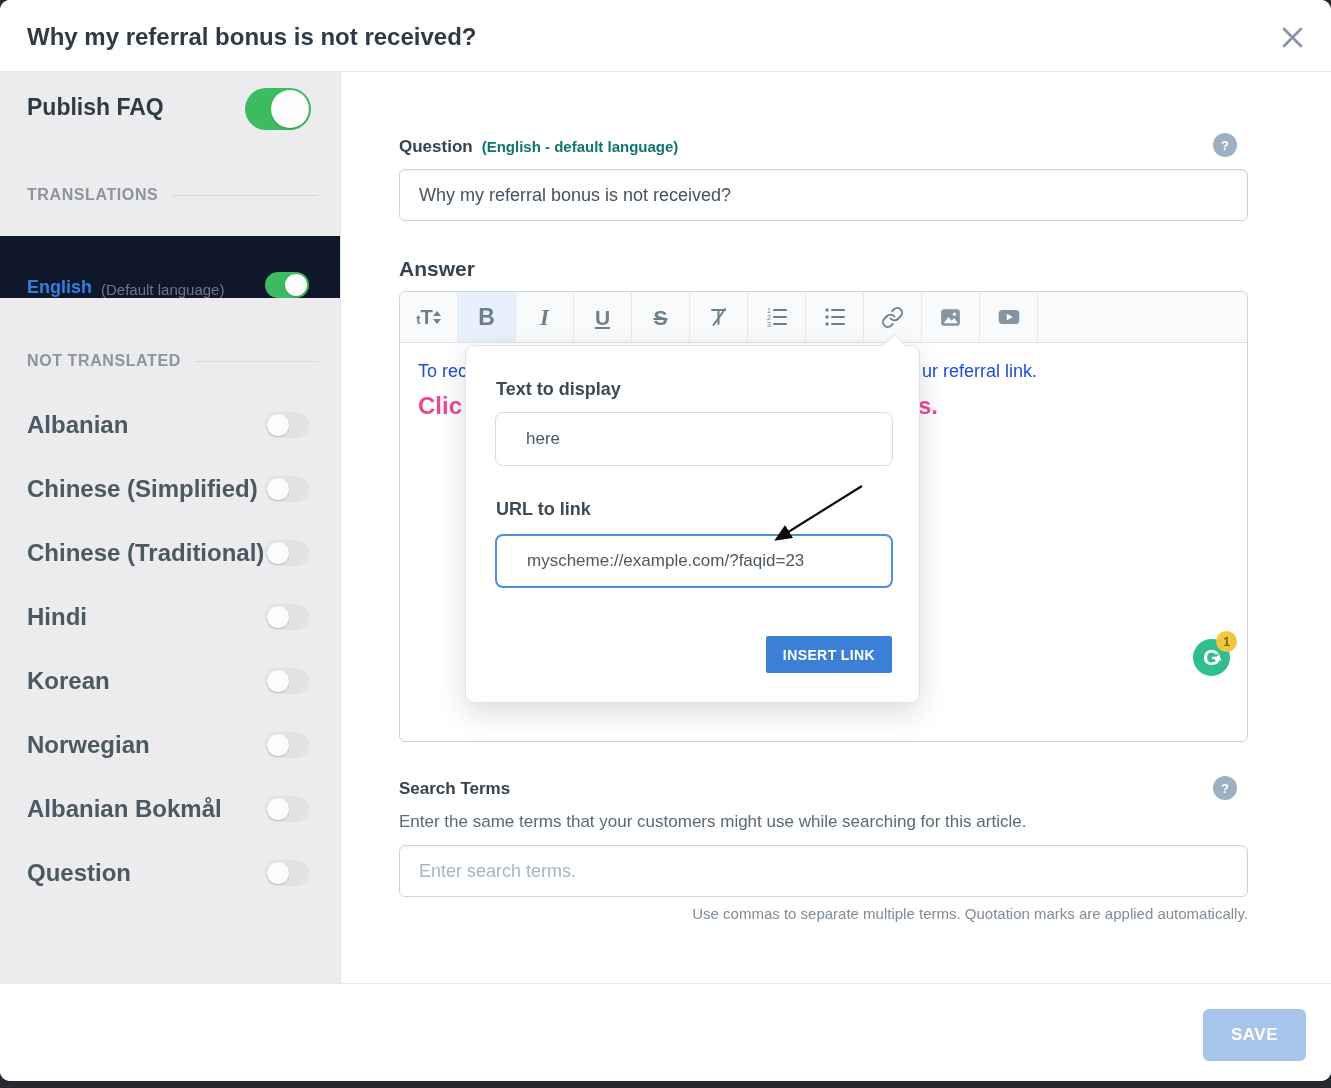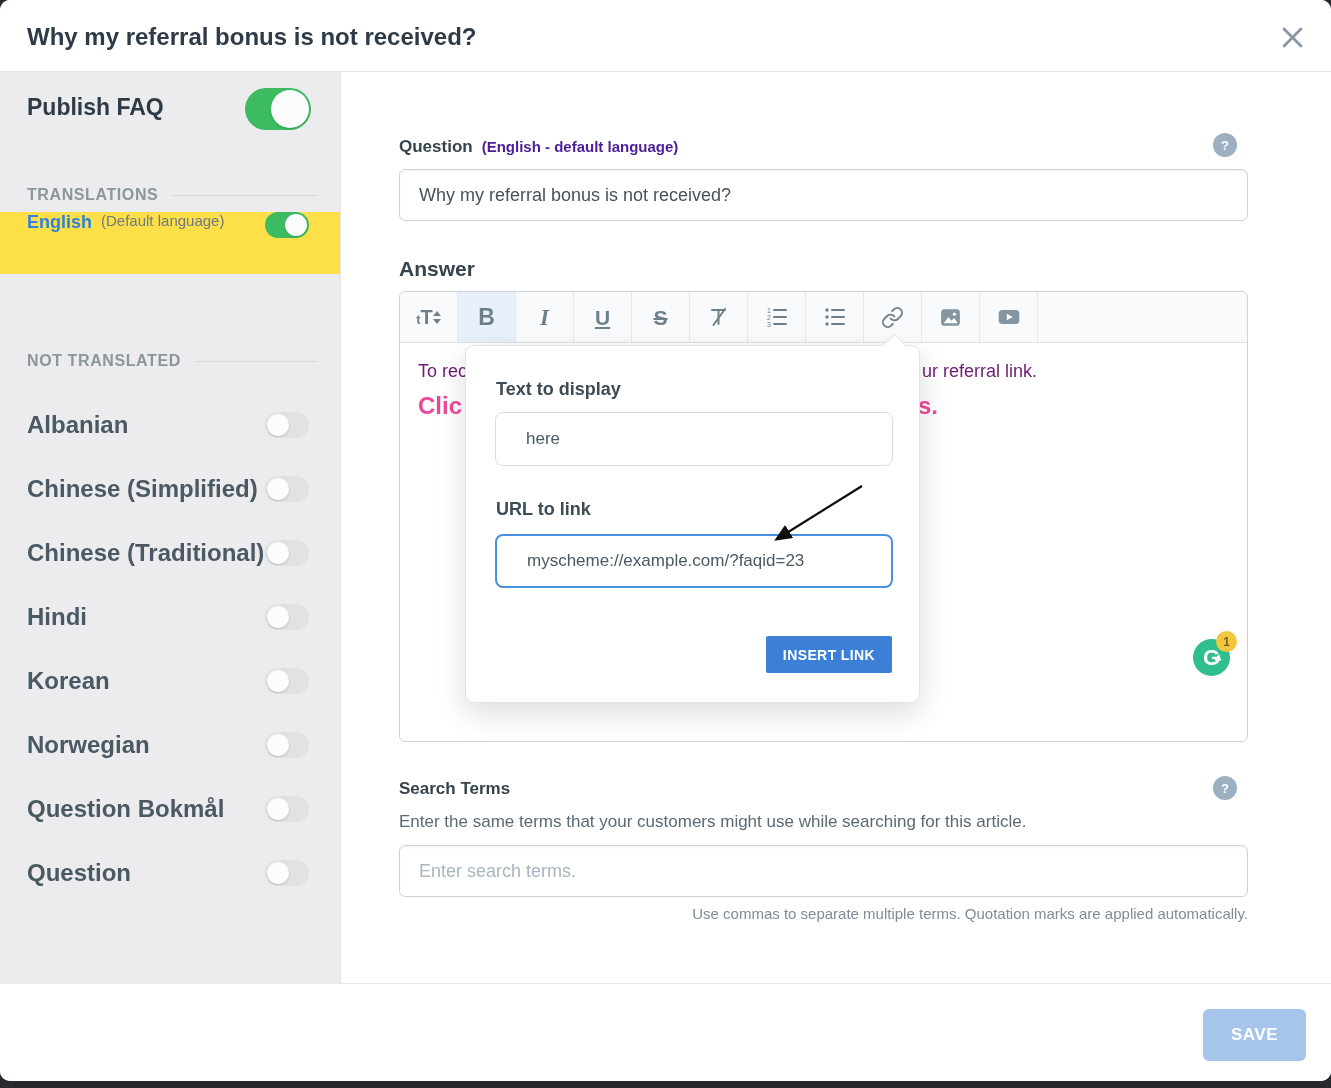--- a/index.html
+++ b/index.html
@@ -29,31 +29,31 @@
   .toggle.lg { width:66px; height:42px; }
   .toggle.lg .knob { width:38px; height:38px; }
   .toggle.sm { width:44px; height:26px; }
   .toggle.sm .knob { width:22px; height:22px; }
   .publish-toggle { position:absolute; left:245px; top:16px; }
   .side-section { position:absolute; left:27px; right:22px; display:flex; align-items:center; gap:14px; }
   .side-section .txt { font-size:16px; font-weight:700; color:#8b959c; letter-spacing:.6px; }
   .side-section .rule { flex:1; height:1px; background:#d8d9db; }
   .sec-translations { top:114px; }
   .sec-not-translated { top:280px; }
-  .english-row { position:absolute; left:0; top:140px; width:100%; height:62px; background:#fde047; display:flex; align-items:flex-start; padding:0 31px 0 27px; }
+  .english-row { position:absolute; left:0; top:164px; width:100%; height:62px; background:#0f172a; display:flex; align-items:flex-end; padding:0 31px 0 27px; }
   .english-name { font-size:18px; font-weight:700; color:#2f80e0; }
   .english-note { font-size:15px; color:#6f7884; margin-left:9px; flex:1; }
   .language-list { position:absolute; left:0; top:321px; width:100%; }
   .lang-row { height:64px; display:flex; align-items:center; justify-content:space-between; padding:0 31px 0 27px; }
   .lang-label { font-size:24px; font-weight:700; color:#4b5963; }
   
   .main { position:absolute; left:341px; top:72px; width:990px; height:911px; background:#fff; }
   .field-label-row { position:absolute; display:flex; align-items:baseline; gap:9px; }
   .field-label { font-size:17px; font-weight:700; color:#36434e; }
-  .field-hint { font-size:15px; color:#4c1d95; font-weight:700; }
+  .field-hint { font-size:15px; color:#0f766e; font-weight:700; }
   .help-badge { position:absolute; width:24px; height:24px; border-radius:50%; background:#9db0c1; color:#fff; font-size:13px; font-weight:700; display:flex; align-items:center; justify-content:center; cursor:pointer; }
   .text-input { position:absolute; width:849px; height:52px; border:1px solid #ced3d8; border-radius:6px; background:#fff; padding:0 19px; font-size:18px; color:#45525e; font-family:"Liberation Sans",sans-serif; box-shadow: inset 0 2px 2px rgba(0,0,0,.04); outline:none; }
   .text-input::placeholder { color:#a8b5bf; }
   .q-label-row { left:58px; top:65px; }
   .q-help { left:872px; top:61px; }
   .q-input { left:58px; top:97px; }
   .answer-label { position:absolute; left:58px; top:185px; font-size:21px; font-weight:700; color:#36434e; }
   
   .editor { position:absolute; left:58px; top:219px; width:849px; height:451px; border:1px solid #ced3d8; border-radius:6px; background:#fff; }
   .toolbar { position:absolute; left:0; top:0; right:0; height:51px; background:#f9fafb; border-bottom:1px solid #dfe2e4; border-radius:6px 6px 0 0; display:flex; overflow:hidden; }
@@ -64,21 +64,21 @@
   .glyph-i { font-family:"Liberation Serif", serif; font-style:italic; font-size:23px; }
   .glyph-u { text-decoration:underline; }
   .glyph-s { text-decoration:line-through; }
   .size-wrap { display:flex; align-items:center; }
   .size-t { font-size:13px; font-weight:700; color:#6e7f8c; }
   .size-T { font-size:20px; font-weight:700; color:#6e7f8c; }
   .size-arrows { display:flex; flex-direction:column; gap:3px; }
   .tri-up { width:0; height:0; border-left:4px solid transparent; border-right:4px solid transparent; border-bottom:5px solid #6e7f8c; }
   .tri-down { width:0; height:0; border-left:4px solid transparent; border-right:4px solid transparent; border-top:5px solid #6e7f8c; }
   .editor-content { position:absolute; left:0; top:51px; right:0; bottom:0; cursor:text; }
-  .frag { position:absolute; font-size:18px; color:#701a75; white-space:nowrap; }
+  .frag { position:absolute; font-size:18px; color:#1d4ed8; white-space:nowrap; }
   .frag-bold { font-size:24px; font-weight:700; color:#ec4899; }
   .f-l1a { left:18px; top:18px; }
   .f-l1b { left:522px; top:18px; }
   .f-l2a { left:18px; top:49px; }
   .f-l2b { left:518px; top:49px; }
   
   .grammarly { position:absolute; left:793px; top:347px; width:37px; height:37px; border-radius:50%; background:#2fbe8c; cursor:pointer; }
   .grammarly .g { position:absolute; left:0; top:0; width:100%; height:100%; display:flex; align-items:center; justify-content:center; color:#fff; font-size:22px; font-weight:700; }
   .grammarly .g-arrow { position:absolute; right:8px; top:16px; width:0; height:0; border-top:4px solid transparent; border-bottom:4px solid transparent; border-left:6px solid #fff; transform:rotate(38deg); }
   .g-badge { position:absolute; right:-7px; top:-8px; width:21px; height:21px; border-radius:50%; background:#f3c63f; color:#7d5f14; font-size:12px; font-weight:700; display:flex; align-items:center; justify-content:center; }
@@ -180,21 +180,21 @@
       </div>
 
       <div class="lang-row">
         <span class="lang-label">Norwegian</span>
         <div class="toggle sm">
             <div class="knob"></div>
           </div>
       </div>
 
       <div class="lang-row">
-        <span class="lang-label">Question Bokmål</span>
+        <span class="lang-label">Albanian Bokmål</span>
         <div class="toggle sm">
             <div class="knob"></div>
           </div>
       </div>
 
       <div class="lang-row">
         <span class="lang-label">Question</span>
         <div class="toggle sm">
             <div class="knob"></div>
           </div>

